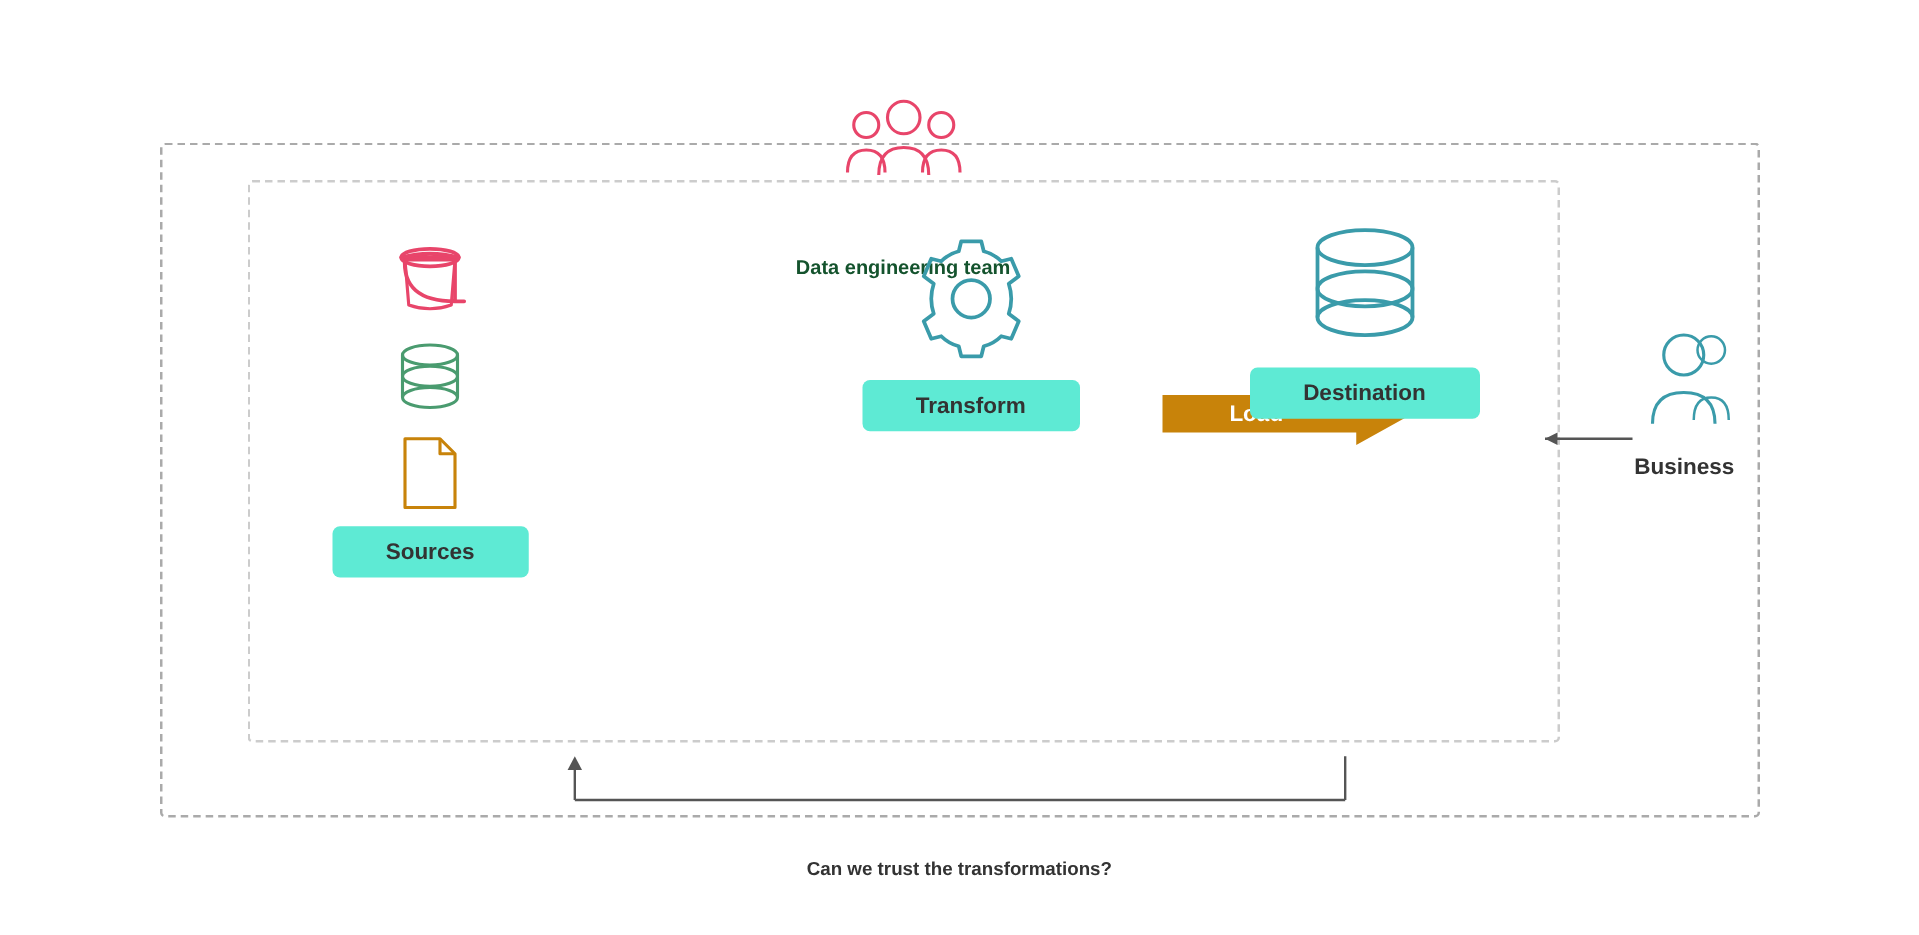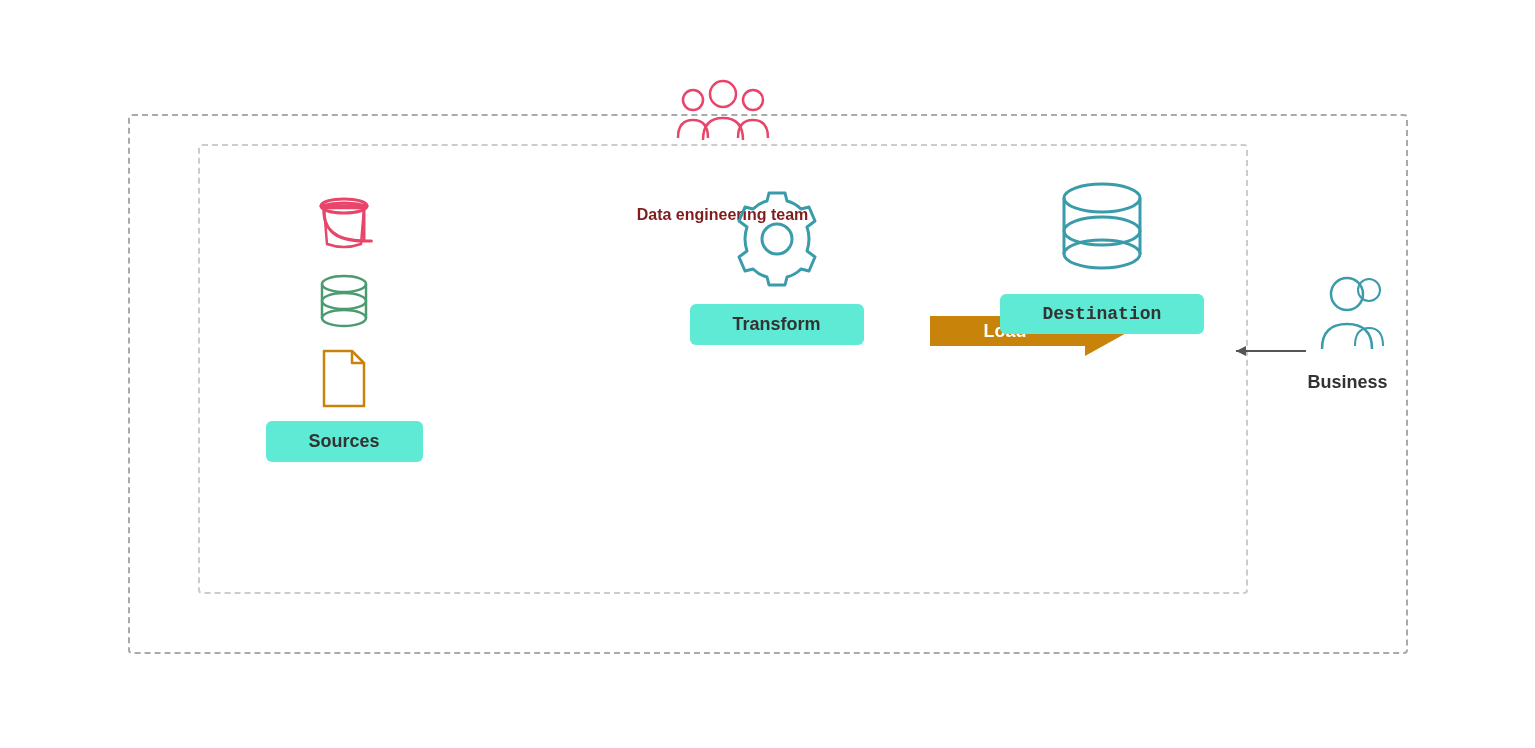--- a/index.html
+++ b/index.html
@@ -39,21 +39,21 @@
     }
     
     .team-label {
       position: absolute;
       top: 60px;
       left: 0;
       right: 0;
       text-align: center;
       font-size: 16px;
       font-weight: 700;
-      color: #7f1d1d;
+      color: #14532d;
     }
     
     .team-icon {
       position: absolute;
       top: -68px;
       left: 50%;
       transform: translateX(-50%);
     }
     
     .sources-col {
@@ -204,43 +204,55 @@
       <svg width="110" height="100" viewBox="0 0 110 100">
         <ellipse cx="55" cy="22" rx="38" ry="14" fill="none" stroke="#3A9BAA" stroke-width="3"></ellipse>
         <path d="M17 22 L17 55" stroke="#3A9BAA" stroke-width="3"></path>
         <path d="M93 22 L93 55" stroke="#3A9BAA" stroke-width="3"></path>
         <ellipse cx="55" cy="55" rx="38" ry="14" fill="none" stroke="#3A9BAA" stroke-width="3"></ellipse>
         <path d="M17 55 L17 78" stroke="#3A9BAA" stroke-width="3"></path>
         <path d="M93 55 L93 78" stroke="#3A9BAA" stroke-width="3"></path>
         <ellipse cx="55" cy="78" rx="38" ry="14" fill="none" stroke="#3A9BAA" stroke-width="3"></ellipse>
       </svg>
 
-      <div class="label-badge" style="margin-top:8px; min-width:180px;font-family:Liberation Mono, monospace;">
+      <div class="label-badge" style="margin-top:8px; min-width:180px;">
         <span>Destination</span>
       </div>
     </div>
 
     <div class="arrow-business">
       <svg width="80" height="20" viewBox="0 0 80 20">
         <line x1="80" y1="10" x2="10" y2="10" stroke="#555" stroke-width="2"></line>
         <polygon points="10,10 20,5 20,15" fill="#555"></polygon>
       </svg>
     </div>
 
   </div>
 
-  <div style="position:absolute; right:80px; top:240px;">
+  <div style="position:absolute; right:80px; top:230px;">
     <svg width="80" height="90" viewBox="0 0 80 90">
 
       <circle cx="40" cy="20" r="16" fill="none" stroke="#3A9BAA" stroke-width="2.5"></circle>
 
       <path d="M15 75 Q15 50 40 50 Q65 50 65 75" fill="none" stroke="#3A9BAA" stroke-width="2.5"></path>
 
       <circle cx="62" cy="16" r="11" fill="none" stroke="#3A9BAA" stroke-width="2"></circle>
       <path d="M48 72 Q48 54 62 54 Q76 54 76 72" fill="none" stroke="#3A9BAA" stroke-width="2"></path>
     </svg>
     <div style="text-align:center; font-size:18px; font-weight:700; color:#333; margin-top:4px;">
       <span>Business</span>
     </div>
   </div>
 
+  <div style="position:absolute; bottom:10px; left:180px; right:180px;">
+    <svg width="100%" height="80" viewBox="0 0 1080 80" preserveAspectRatio="none">
+
+      <line x1="860" y1="5" x2="860" y2="40" stroke="#555" stroke-width="2"></line>
+      <line x1="860" y1="40" x2="220" y2="40" stroke="#555" stroke-width="2"></line>
+      <line x1="220" y1="40" x2="220" y2="8" stroke="#555" stroke-width="2"></line>
+      <polygon points="220,5 214,16 226,16" fill="#555"></polygon>
+    </svg>
+    <div style="text-align:center; font-size:15px; font-weight:700; color:#333; margin-top:2px;">
+      <span>Can we trust the transformations?</span>
+    </div>
+  </div>
 
 </div>
 
 </body></html>

